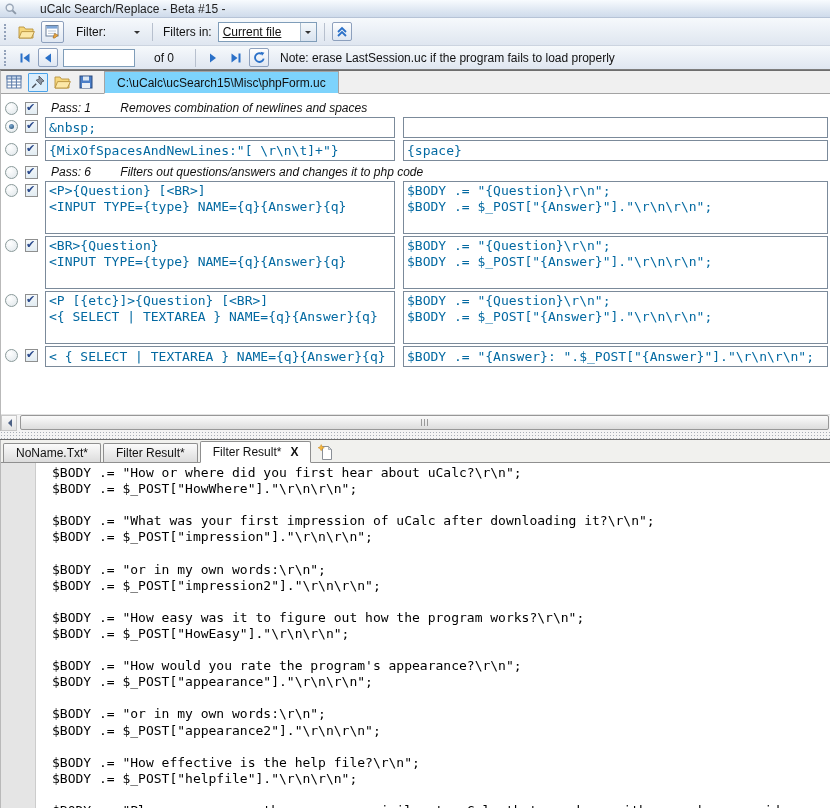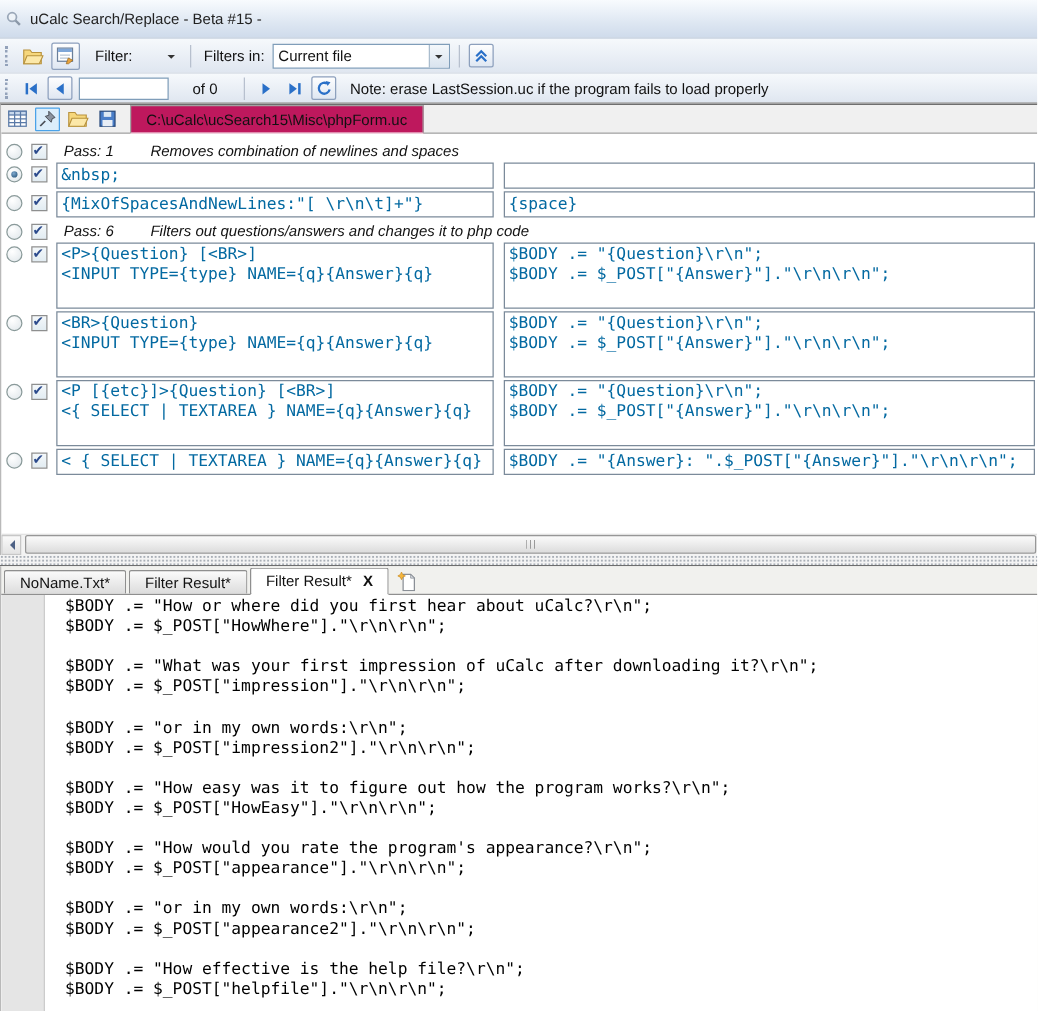--- a/index.html
+++ b/index.html
@@ -4,21 +4,21 @@
 <style>
   * { box-sizing: border-box; }
   html,body { margin:0; padding:0; background:#fff; }
   .window {
     width:830px; height:809px; overflow:hidden; position:relative;
     font-family:"Liberation Sans", sans-serif; font-size:12px; color:#111;
     background:#fff;
   }
   
   .titlebar{
-    height:31px; display:flex; align-items:center; gap:6px; padding-left:4px;
+    height:18px; display:flex; align-items:center; gap:22px; padding-left:4px;
     background:linear-gradient(#f8fbfe,#dee7f2 60%,#cfdbeb);
     border-bottom:1px solid #b6c3d6;
   }
   .titlebar .title{ font-size:12px; color:#222; }
   
   .toolbar{
     display:flex; align-items:center; gap:3px; padding:0 2px;
     background:linear-gradient(#f6f9fc,#dfe6f0);
   }
   .toolbar1{ height:28px; border-bottom:1px solid #ccd4e0; }
@@ -30,22 +30,22 @@
   }
   .tbtn.framed{
     border:1px solid #8da0bd; border-radius:2px;
     background:linear-gradient(#fefefe,#dfe7f2);
   }
   .tbtn.small{ width:20px; height:19px; }
   .lbl{ padding:0 3px;gap:27px; }
   .caret{ width:0; height:0; border:3.5px solid transparent; border-top-color:#333; margin:4px 2px 0 1px; }
   .vsep{ width:1px; height:18px; background:#b7c0ce; margin:0 4px; }
   .combobox{
-    width:142px; height:20px; background:#fff; border:1px solid #7f9db9;
-    display:flex; align-items:center;
+    width:99px; height:20px; background:#fff; border:1px solid #7f9db9;
+    display:flex; align-items:center;text-decoration:underline;
   }
   .cb-value{ flex:1; padding-left:4px; overflow:hidden; white-space:nowrap; }
   .cb-btn{
     width:16px; height:100%; display:flex; align-items:center; justify-content:center;
     background:linear-gradient(#f4f8fb,#d9e3ef); border-left:1px solid #a9bccd;
   }
   .counter-input{
     width:72px; height:18px; border:1px solid #7f9db9; font-family:"Liberation Sans",sans-serif;
     font-size:12px; padding:0 3px; margin-left:2px;
   }
@@ -57,21 +57,21 @@
     background:#fff; position:relative; overflow:hidden;
   }
   .doc-strip{
     height:23px; background:#f0f0f0; border-bottom:1px solid #a3a3a3;
     display:flex; align-items:center; gap:4px; padding-left:3px;
   }
   .sbtn{ width:20px; height:19px; display:flex; align-items:center; justify-content:center; border:1px solid transparent; }
   .sbtn.selected{ border:1px solid #4aa2e8; background:#dceefb; border-radius:1px; }
   .file-tab{
     align-self:stretch; margin-bottom:-1px; margin-left:4px;
-    background:#be185d; border:1px solid #a3a3a3; border-bottom:1px solid #fff;
+    background:#7dd3fc; border:1px solid #a3a3a3; border-bottom:1px solid #fff;
     display:flex; align-items:center; padding:0 12px; white-space:nowrap;
   }
   
   .grid-area{ padding-top:3px; }
   .grow{ display:flex; align-items:flex-start; margin:2px 0; }
   .sel{ width:44px; flex:0 0 44px; display:flex; gap:7px; padding:3px 0 0 4px; }
   .radio{
     width:13px; height:13px; border-radius:50%; border:1px solid #8a9a9a;
     background:radial-gradient(circle at 35% 30%, #ffffff, #dfe6ea); position:relative;
   }

